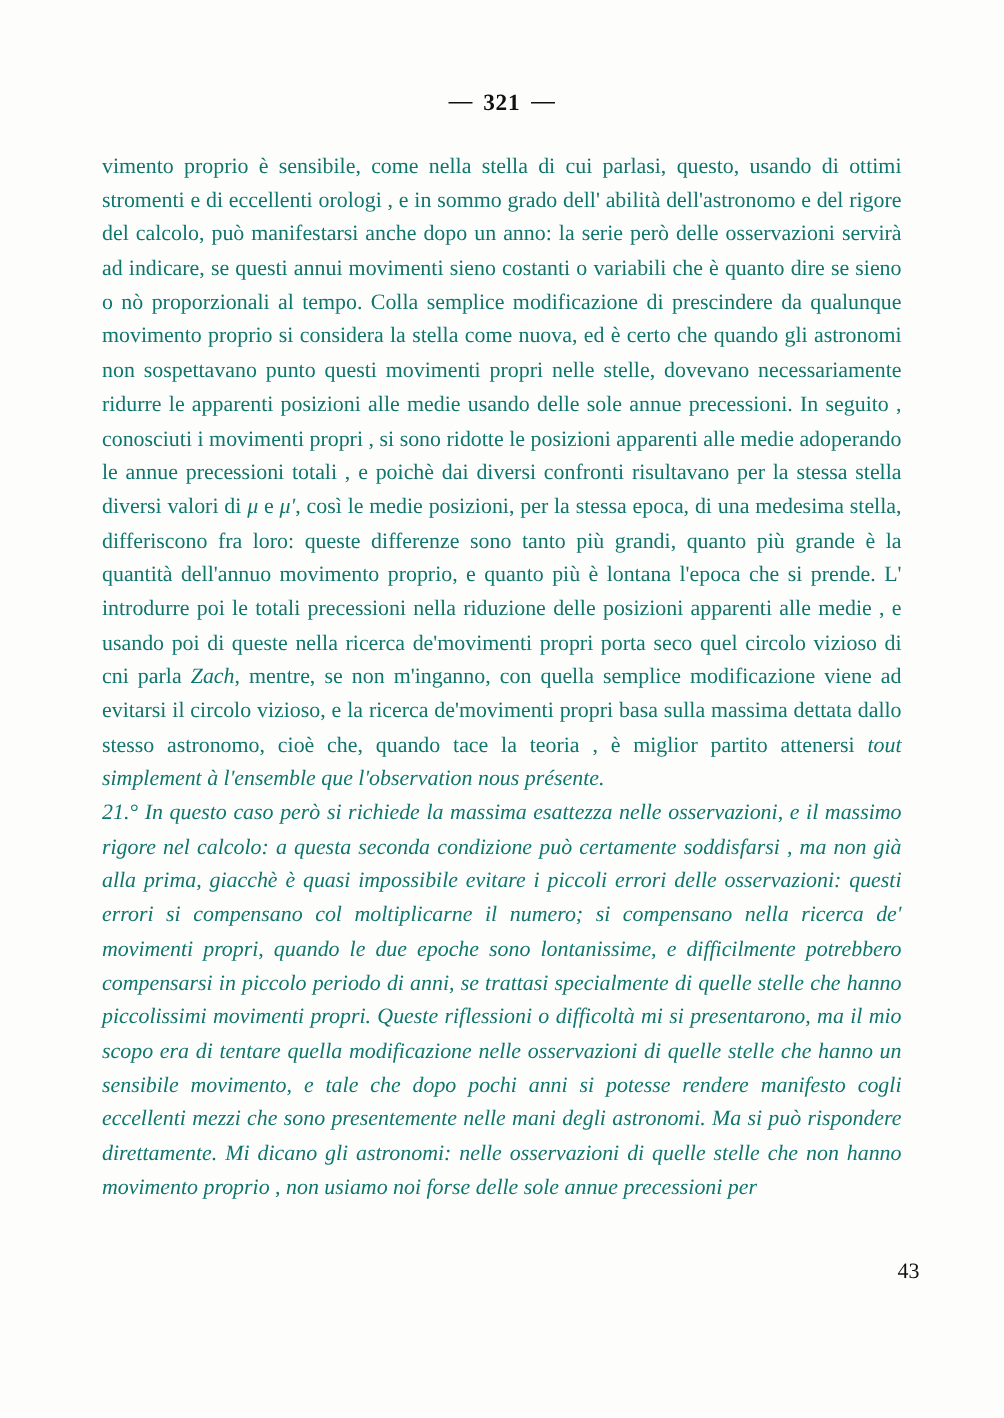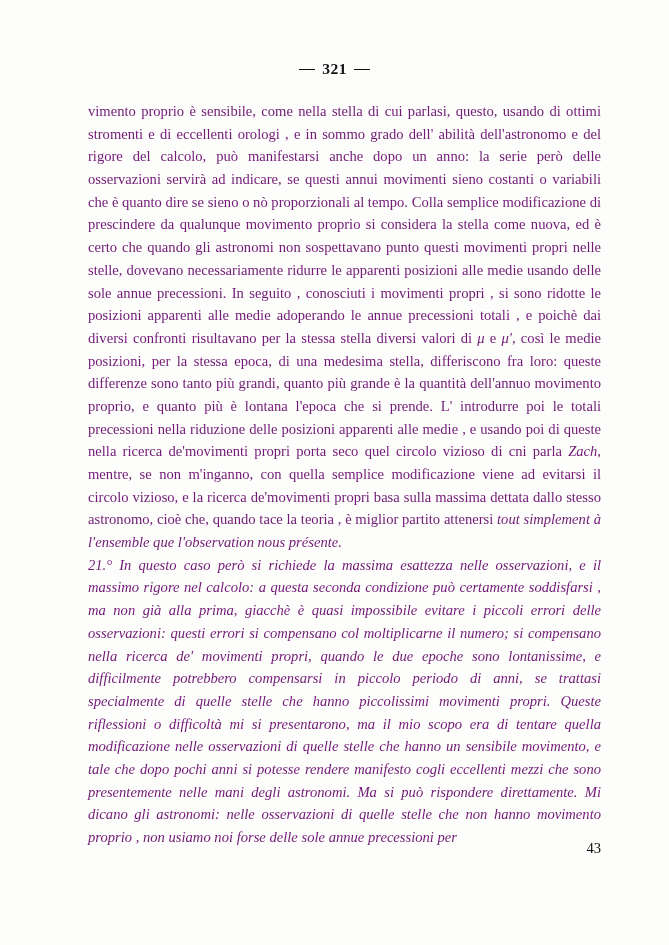--- a/index.html
+++ b/index.html
@@ -35,40 +35,39 @@
     width: 16px;
     border-bottom: 1.4px solid #111;
     vertical-align: 4px;
     margin: 0 7px;
   }
   .body-text {
     font-size: 14.6px;
     line-height: 1.555;
     text-align: justify;
     text-justify: inter-word;
-    color: #701a75;
-    margin-left: 20px;
+    color: #0f766e;
   }
   .body-text p {
     margin: 0;
     text-indent: 0;
   }
   .body-text p + p {
     margin-top: 0px;
   }
   .para-indent {
     text-indent: 18px;
     font-style: italic;
   }
   .it {
     font-style: italic;
   }
   .folio {
     position: absolute;
-    right: 68px;
+    right: 56px;
     bottom: 88px;
     font-size: 14.6px;
     color: #101010;
   }
 </style>
 </head>
 <body>
 
 <div class="page">
 

